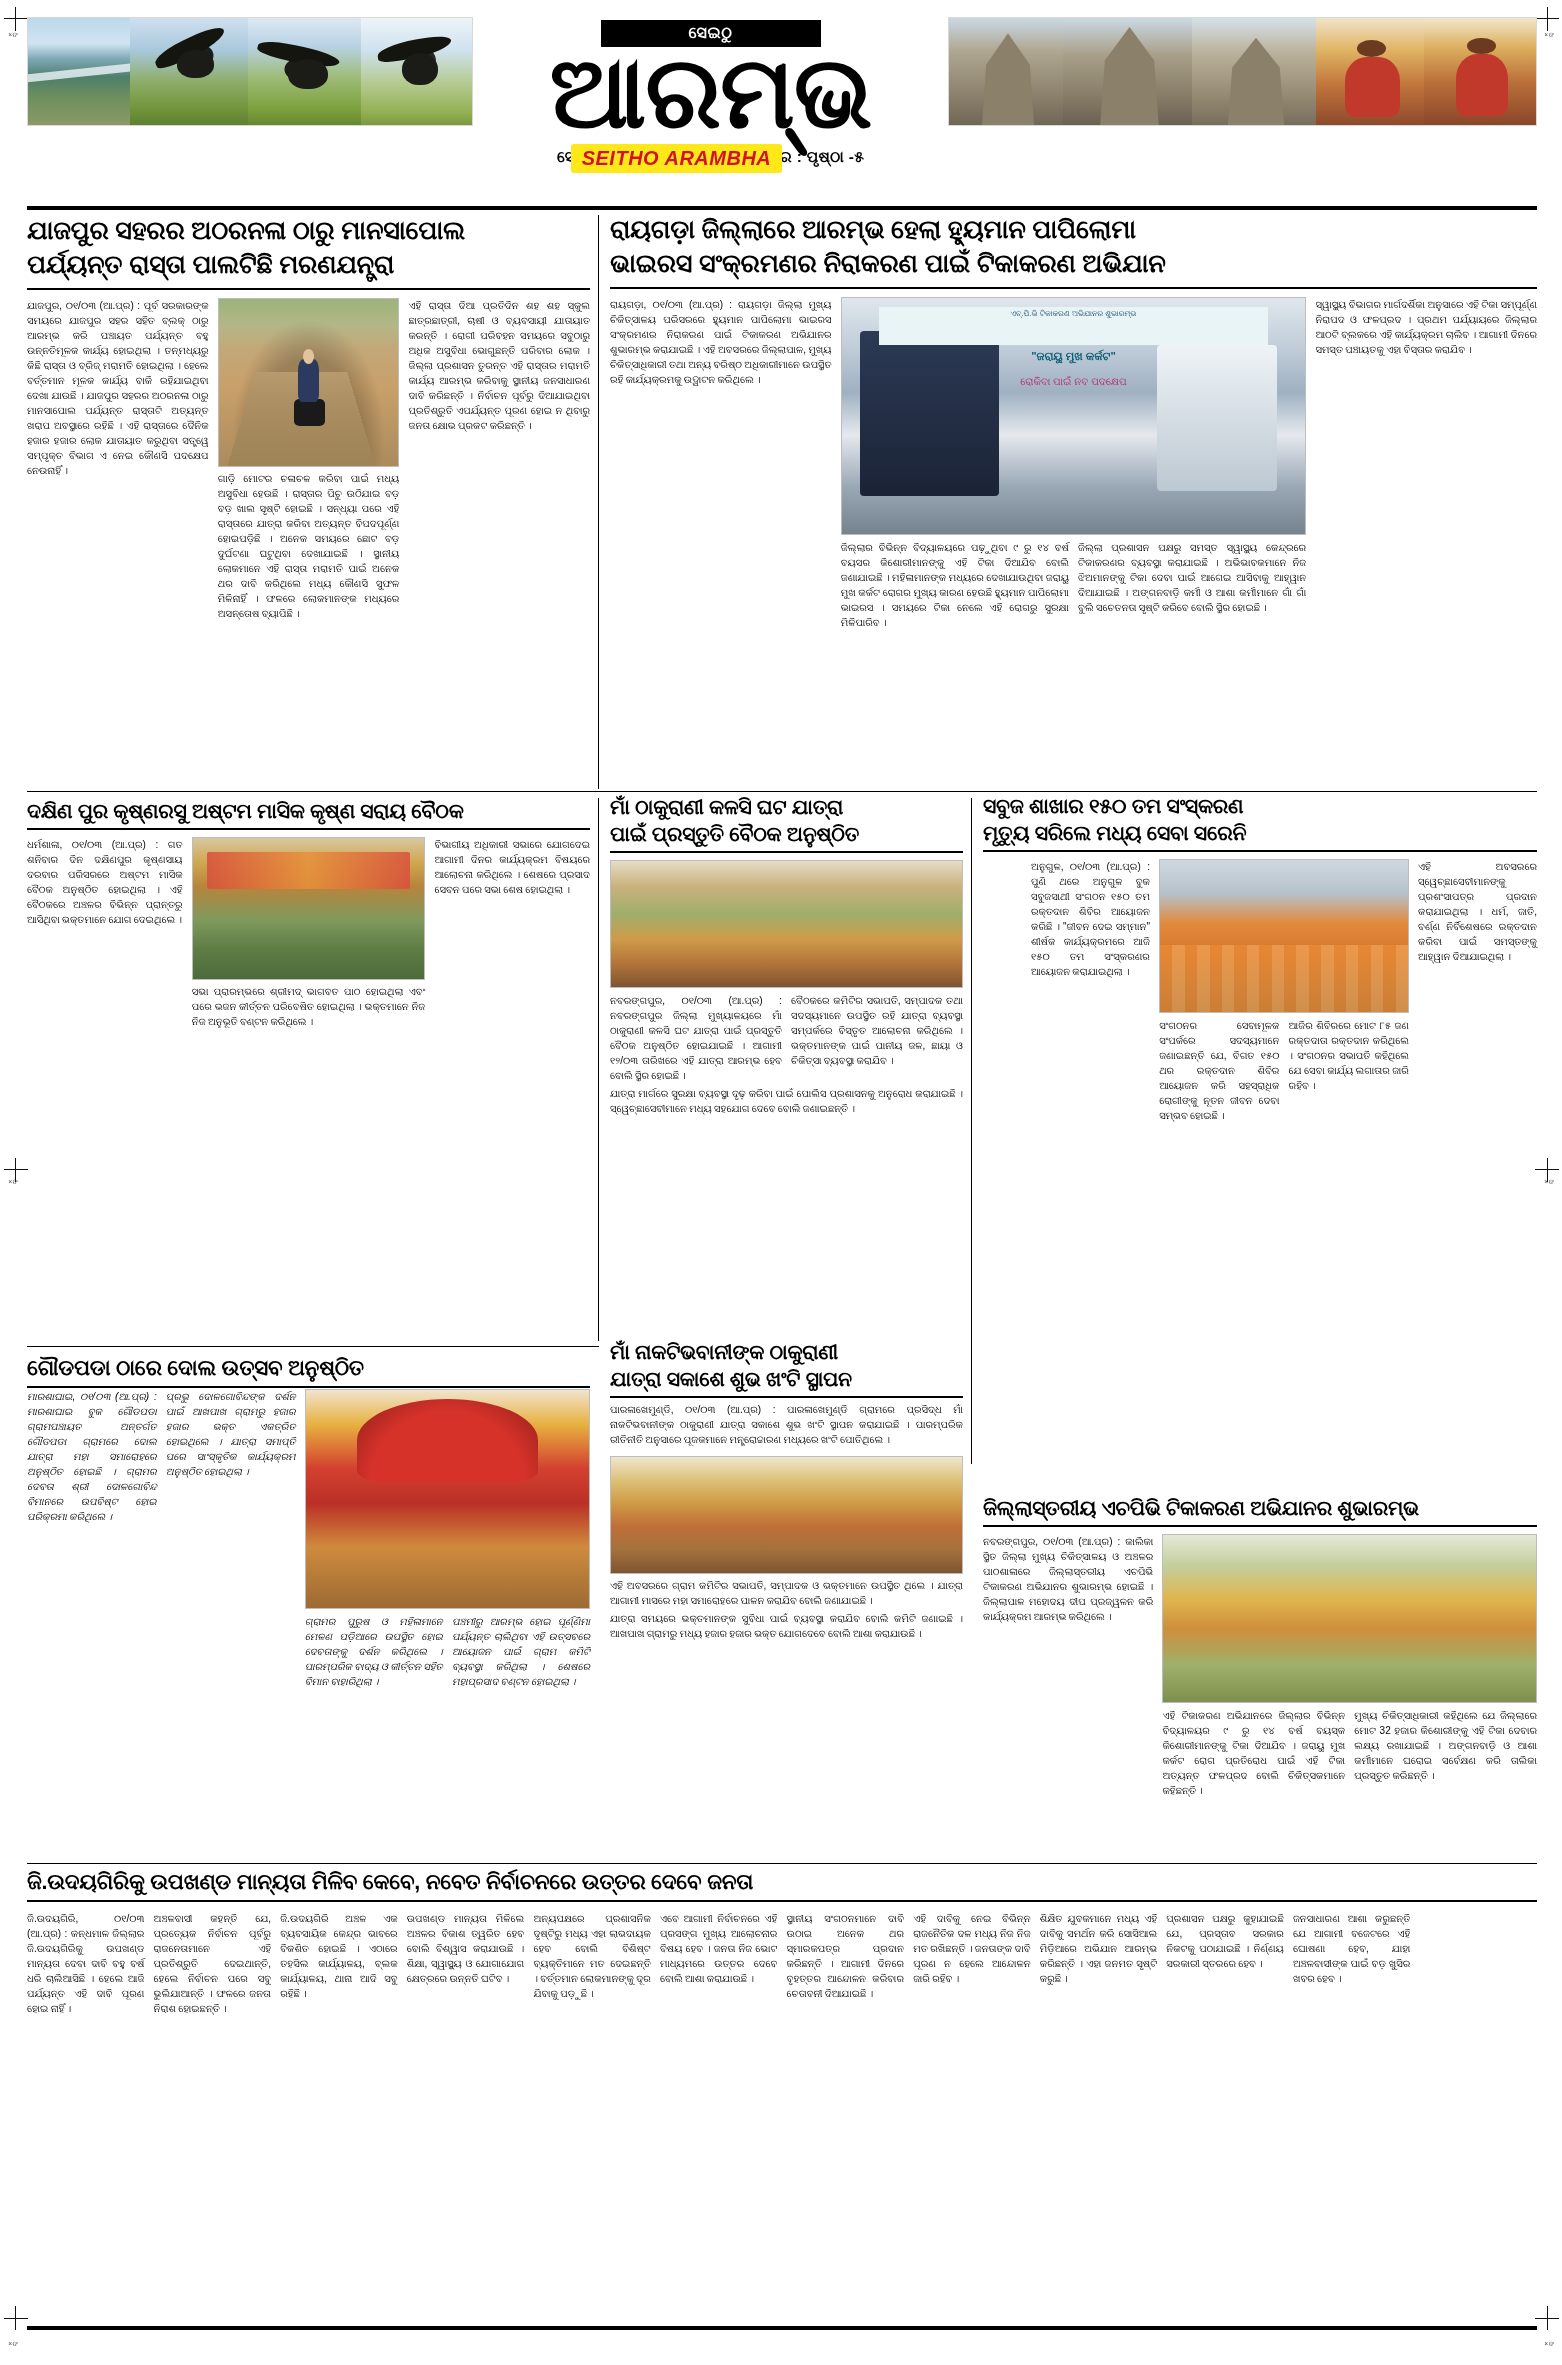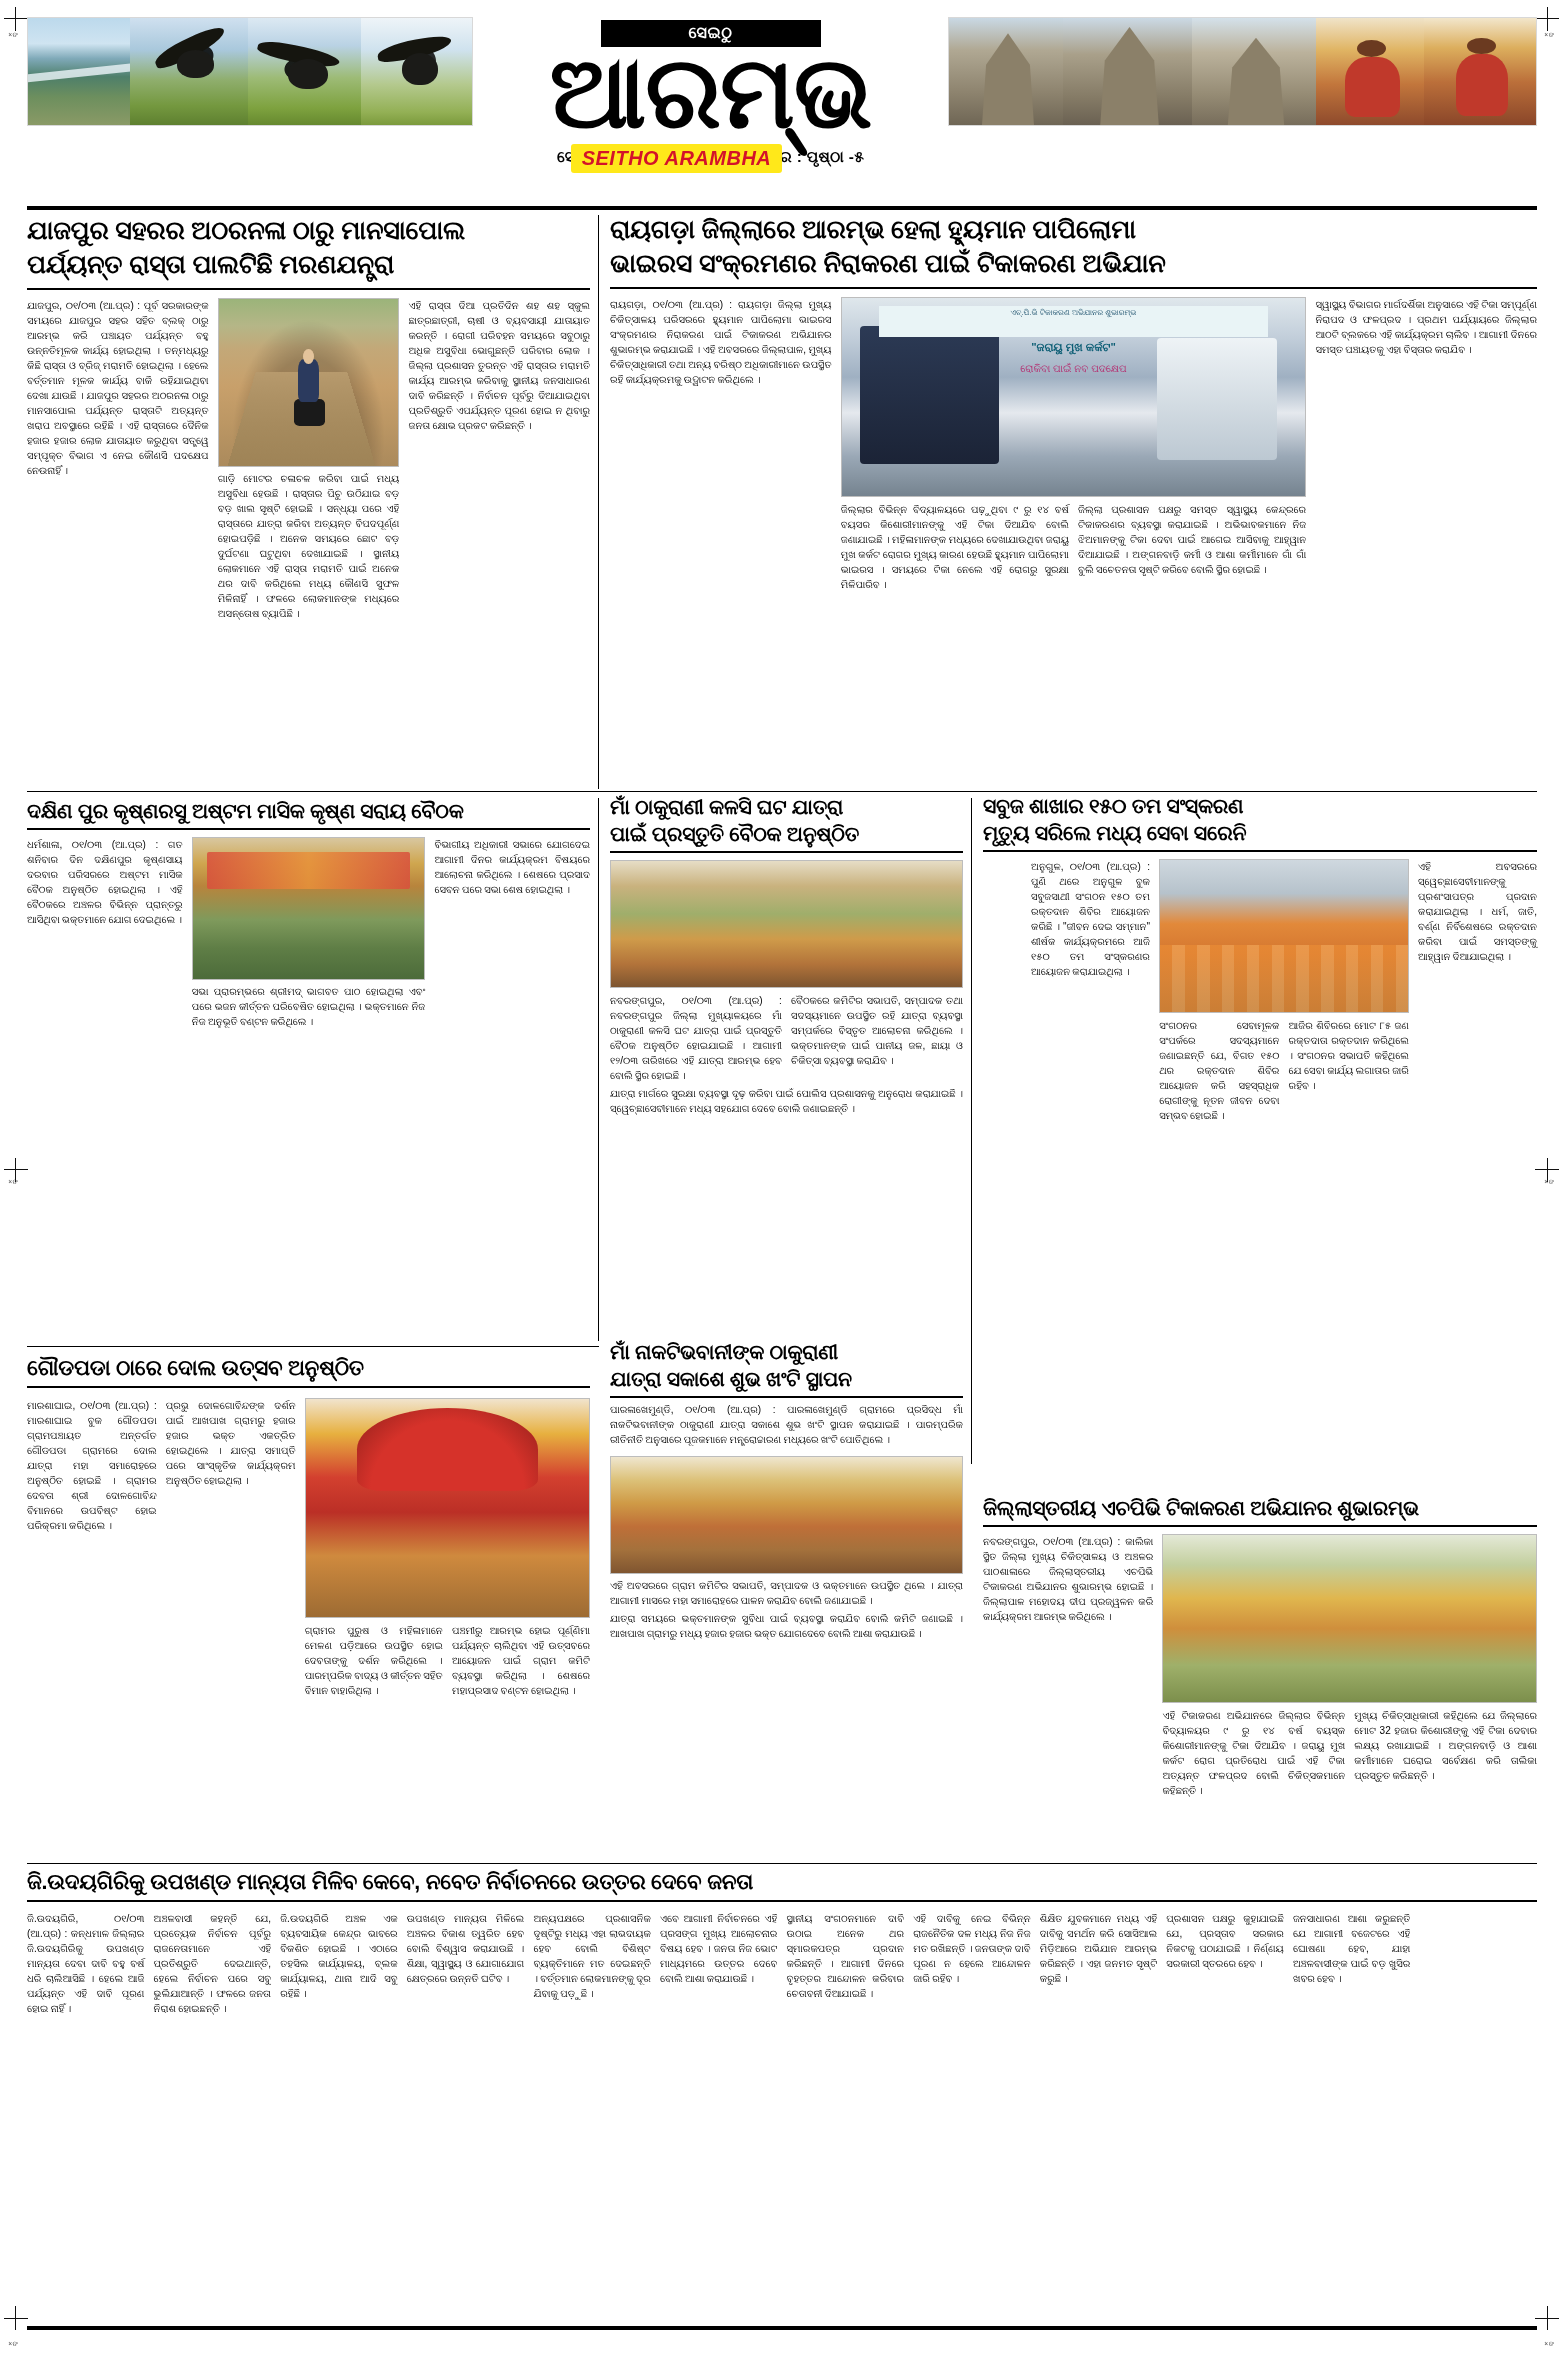--- a/index.html
+++ b/index.html
@@ -324,21 +324,21 @@
   <div class="art" style="left:610px; top:214px; width:927px;">
     <div class="hl h1">ରାୟଗଡ଼ା ଜିଲ୍ଲାରେ ଆରମ୍ଭ ହେଲା ହ୍ୟୁମାନ ପାପିଲୋମା</div>
     <div class="hl h1" style="margin-top:3.1px;">ଭାଇରସ ସଂକ୍ରମଣର ନିରାକରଣ ପାଇଁ ଟିକାକରଣ ଅଭିଯାନ</div>
     <div class="hl-rule" style="margin-top:7.2px;"></div>
 
     <div class="cols" style="margin-top:8.2px;">
       <div class="col">
         <div class="body-txt">ରାୟଗଡ଼ା, ୦୧/୦୩ (ଆ.ପ୍ର) : ରାୟଗଡ଼ା ଜିଲ୍ଲା ମୁଖ୍ୟ ଚିକିତ୍ସାଳୟ ପରିସରରେ ହ୍ୟୁମାନ ପାପିଲୋମା ଭାଇରସ ସଂକ୍ରମଣର ନିରାକରଣ ପାଇଁ ଟିକାକରଣ ଅଭିଯାନର ଶୁଭାରମ୍ଭ କରାଯାଇଛି । ଏହି ଅବସରରେ ଜିଲ୍ଲାପାଳ, ମୁଖ୍ୟ ଚିକିତ୍ସାଧିକାରୀ ତଥା ଅନ୍ୟ ବରିଷ୍ଠ ଅଧିକାରୀମାନେ ଉପସ୍ଥିତ ରହି କାର୍ଯ୍ୟକ୍ରମକୁ ଉଦ୍ଘାଟନ କରିଥିଲେ ।</div>
       </div>
       <div class="col" style="flex:2.1 1 0;">
-        <div class="photo ph-clinic" style="width:100%; height:200px;">
+        <div class="photo ph-clinic" style="width:100%; height:238px;">
           <div style="position:absolute; left:8%; top:4%; right:8%; height:16%; background:#e9f4f6; color:#1b4f6b; font-size:7.7px; text-align:center; line-height:1.2; padding-top:2px;">ଏଚ୍.ପି.ଭି ଟିକାକରଣ ଅଭିଯାନର ଶୁଭାରମ୍ଭ</div>
           <div style="position:absolute; left:10%; top:22%; right:10%; color:#0b5d74; font-size:11.3px; text-align:center; font-weight:700;">"ଜରାୟୁ ମୁଖ କର୍କଟ"</div>
           <div style="position:absolute; left:10%; top:33%; right:10%; color:#b52a6d; font-size:10.2px; text-align:center;">ରୋକିବା ପାଇଁ ନବ ପଦକ୍ଷେପ</div>
         </div>
         <div class="cols" style="margin-top:5.1px;">
           <div class="col">
             <div class="body-txt">ଜିଲ୍ଲାର ବିଭିନ୍ନ ବିଦ୍ୟାଳୟରେ ପଢ଼ୁଥିବା ୯ ରୁ ୧୪ ବର୍ଷ ବୟସର କିଶୋରୀମାନଙ୍କୁ ଏହି ଟିକା ଦିଆଯିବ ବୋଲି ଜଣାଯାଇଛି । ମହିଳାମାନଙ୍କ ମଧ୍ୟରେ ଦେଖାଯାଉଥିବା ଜରାୟୁ ମୁଖ କର୍କଟ ରୋଗର ମୁଖ୍ୟ କାରଣ ହେଉଛି ହ୍ୟୁମାନ ପାପିଲୋମା ଭାଇରସ । ସମୟରେ ଟିକା ନେଲେ ଏହି ରୋଗରୁ ସୁରକ୍ଷା ମିଳିପାରିବ ।</div>
           </div>
           <div class="col">
             <div class="body-txt">ଜିଲ୍ଲା ପ୍ରଶାସନ ପକ୍ଷରୁ ସମସ୍ତ ସ୍ୱାସ୍ଥ୍ୟ କେନ୍ଦ୍ରରେ ଟିକାକରଣର ବ୍ୟବସ୍ଥା କରାଯାଇଛି । ଅଭିଭାବକମାନେ ନିଜ ଝିଅମାନଙ୍କୁ ଟିକା ଦେବା ପାଇଁ ଆଗେଇ ଆସିବାକୁ ଆହ୍ୱାନ ଦିଆଯାଇଛି । ଅଙ୍ଗନବାଡ଼ି କର୍ମୀ ଓ ଆଶା କର୍ମୀମାନେ ଗାଁ ଗାଁ ବୁଲି ସଚେତନତା ସୃଷ୍ଟି କରିବେ ବୋଲି ସ୍ଥିର ହୋଇଛି ।</div>
@@ -413,21 +413,21 @@
         <div class="body-txt">ଏହି ଅବସରରେ ସ୍ୱେଚ୍ଛାସେବୀମାନଙ୍କୁ ପ୍ରଶଂସାପତ୍ର ପ୍ରଦାନ କରାଯାଇଥିଲା । ଧର୍ମ, ଜାତି, ବର୍ଣ୍ଣ ନିର୍ବିଶେଷରେ ରକ୍ତଦାନ କରିବା ପାଇଁ ସମସ୍ତଙ୍କୁ ଆହ୍ୱାନ ଦିଆଯାଇଥିଲା ।</div>
       </div>
     </div>
   </div>
 
   <div class="rule thin" style="top:1346px; width:572px;"></div>
 
   <div class="art" style="left:27px; top:1355px; width:563px;">
     <div class="hl h2">ଗୌଡପଡା ଠାରେ ଦୋଲ ଉତ୍ସବ ଅନୁଷ୍ଠିତ</div>
     <div class="hl-rule" style="margin-top:5.1px;"></div>
-    <div class="cols" style="margin-top:10px;">
+    <div class="cols" style="margin-top:1px;font-style:italic;">
       <div class="col">
         <div class="body-txt">ମାରଶାଘାଇ, ୦୧/୦୩ (ଆ.ପ୍ର) : ମାରଶାଘାଇ ବୁକ ଗୌଡପଡା ଗ୍ରାମପଞ୍ଚାୟତ ଅନ୍ତର୍ଗତ ଗୌଡପଡା ଗ୍ରାମରେ ଦୋଲ ଯାତ୍ରା ମହା ସମାରୋହରେ ଅନୁଷ୍ଠିତ ହୋଇଛି । ଗ୍ରାମର ଦେବତା ଶ୍ରୀ ଦୋଳଗୋବିନ୍ଦ ବିମାନରେ ଉପବିଷ୍ଟ ହୋଇ ପରିକ୍ରମା କରିଥିଲେ ।</div>
       </div>
       <div class="col">
         <div class="body-txt">ପ୍ରଭୁ ଦୋଳଗୋବିନ୍ଦଙ୍କ ଦର୍ଶନ ପାଇଁ ଆଖପାଖ ଗ୍ରାମରୁ ହଜାର ହଜାର ଭକ୍ତ ଏକତ୍ରିତ ହୋଇଥିଲେ । ଯାତ୍ରା ସମାପ୍ତି ପରେ ସାଂସ୍କୃତିକ କାର୍ଯ୍ୟକ୍ରମ ଅନୁଷ୍ଠିତ ହୋଇଥିଲା ।</div>
       </div>
       <div class="col" style="flex:2.2 1 0;">
         <div class="photo ph-festival" style="width:100%; height:220px;"></div>
         <div class="cols" style="margin-top:5.1px;">
           <div class="col">

